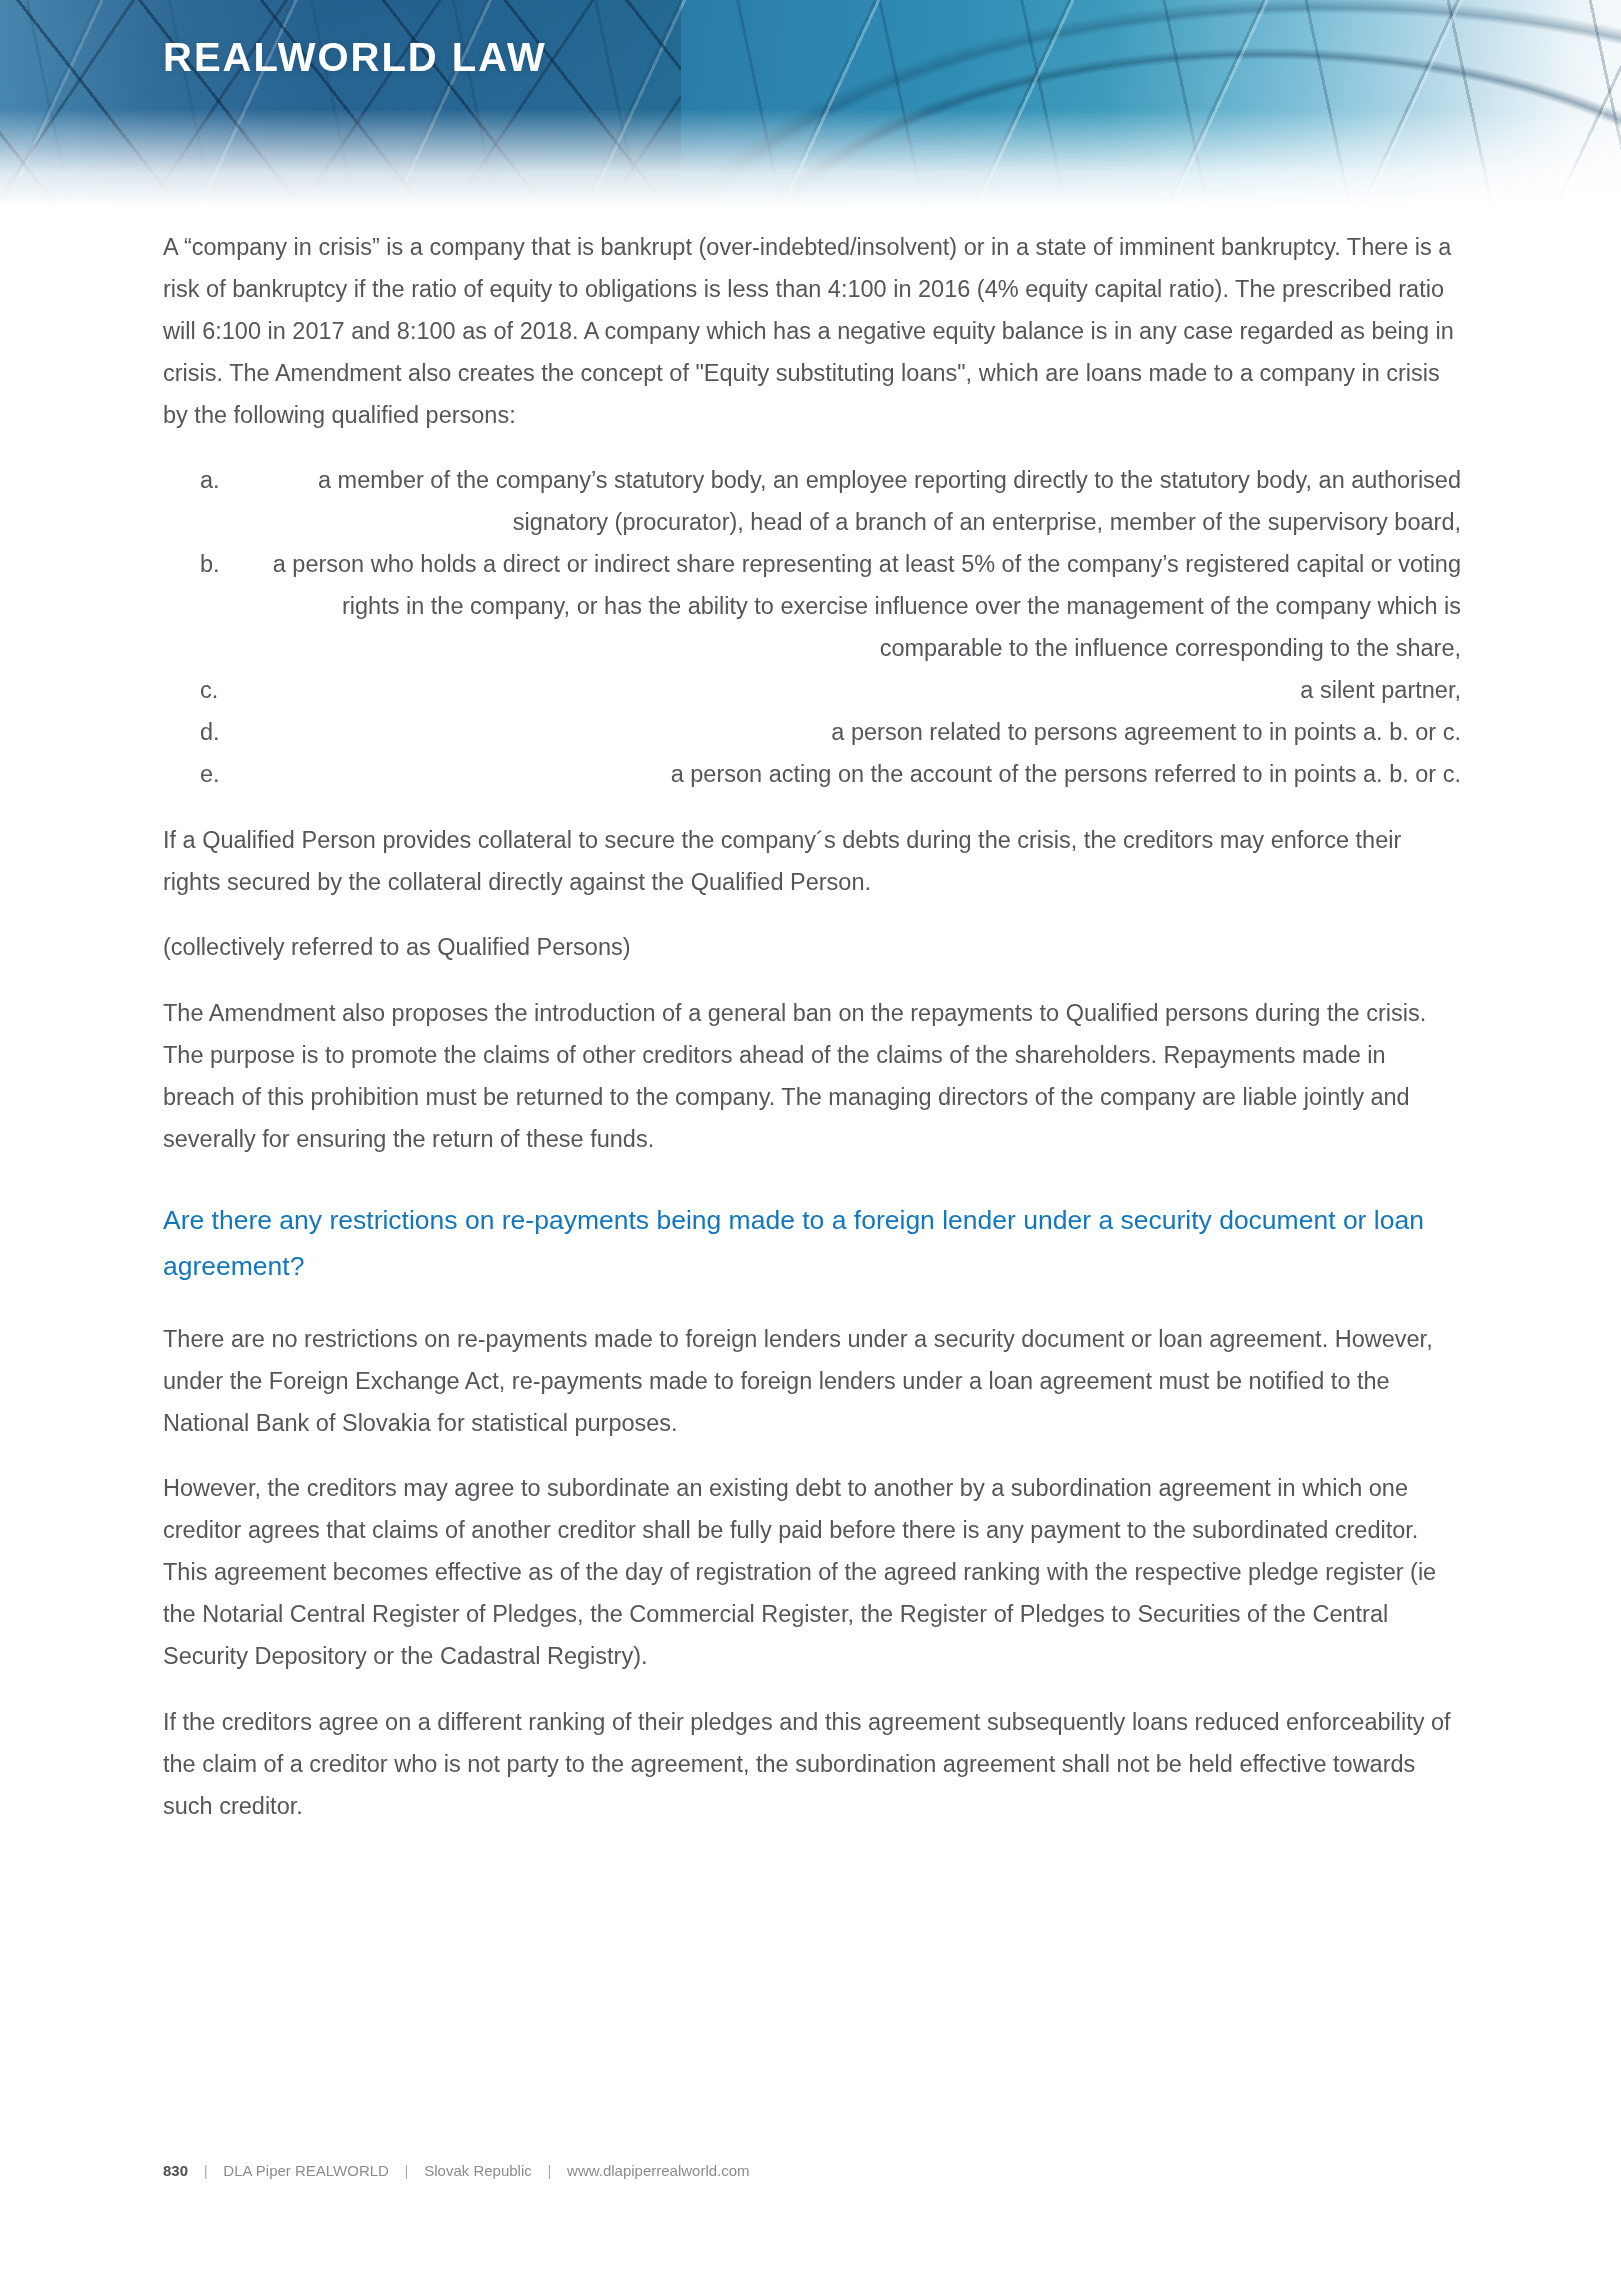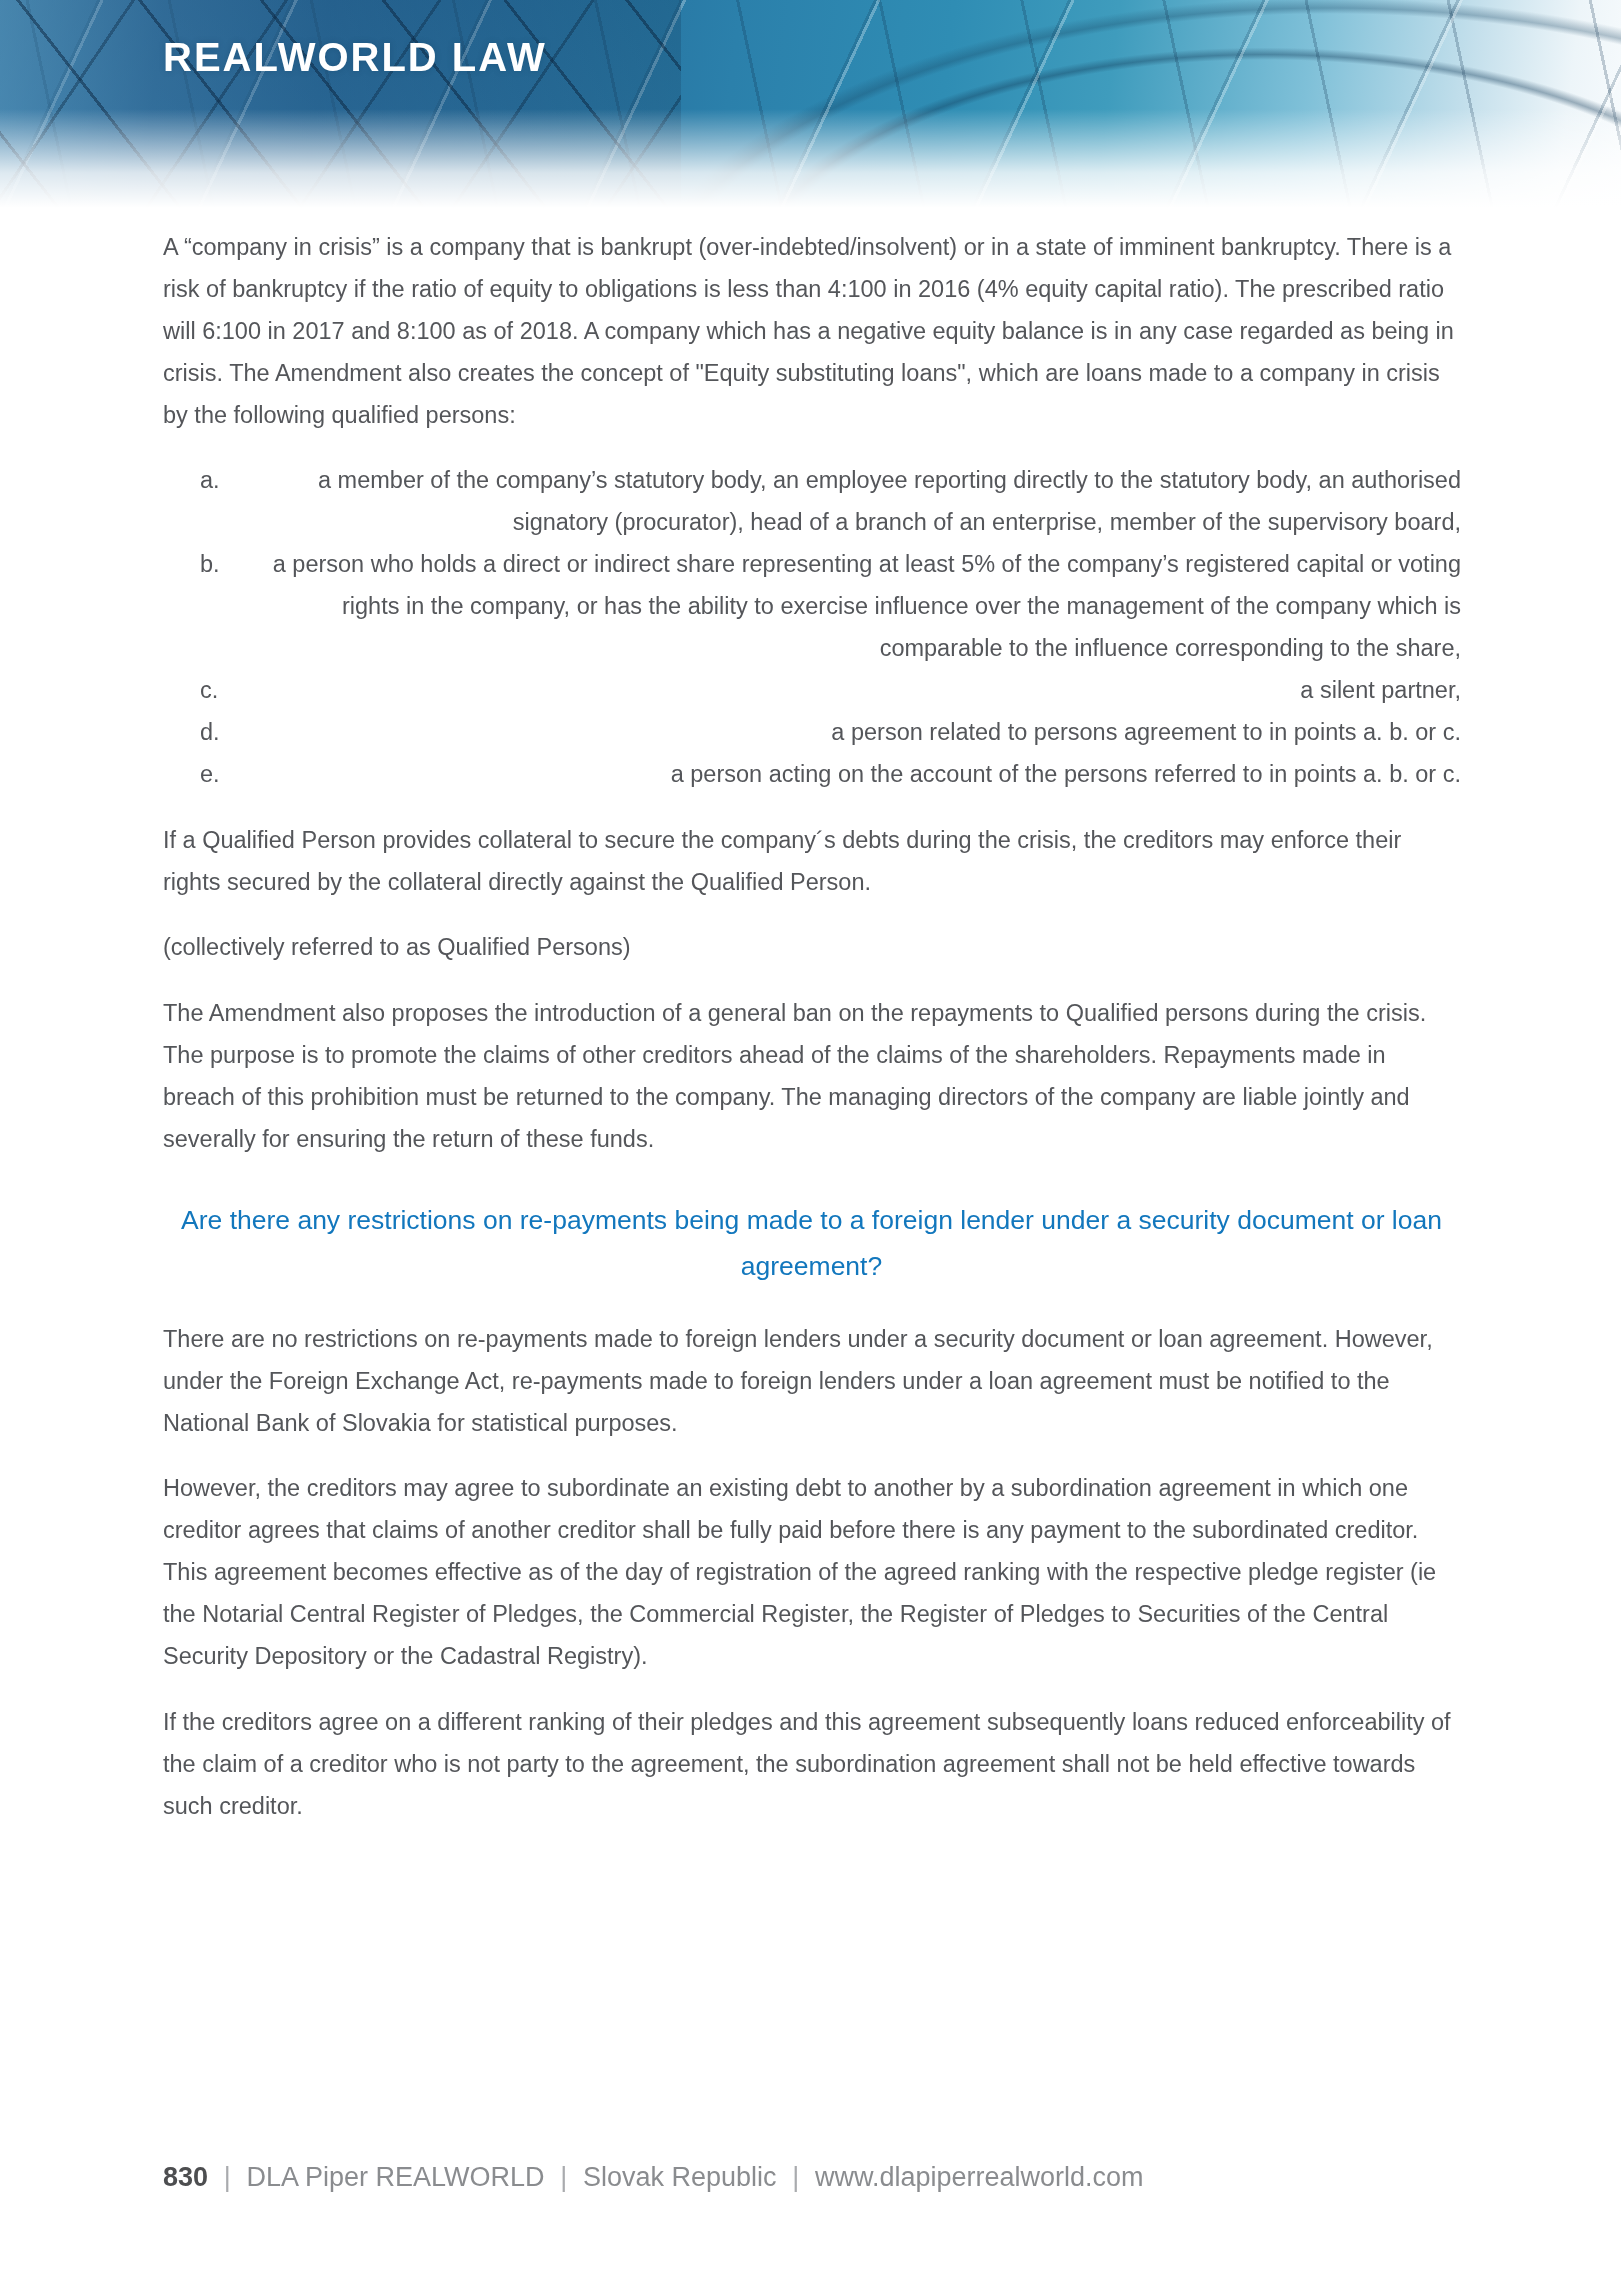--- a/index.html
+++ b/index.html
@@ -80,40 +80,39 @@
     font-size: 23.5px;
     line-height: 42px;
   }
   .doc p { margin: 0 0 23.5px 0; }
   .doc .question {
     color: #1277BD;
     font-size: 26.5px;
     line-height: 46px;
     font-weight: normal;
     margin: 37px 1px 29px 0;
-    text-align: center;
   }
   ol.qual-list {
     list-style: none;
     margin: 0 0 23.5px 0;
     padding: 0 0 0 37px;
   }
   ol.qual-list li { display: flex; }
   ol.qual-list .marker {
     flex: 0 0 35px;
     width: 35px;
   }
   ol.qual-list .li-text { flex: 1; text-align: right; }
 
   
   .footer {
     position: absolute;
     left: 163px;
     top: 2162px;
-    font-size: 27px;
+    font-size: 15px;
     color: #8A8C8F;
     white-space: nowrap;
   }
   .footer .page-num {
     color: #4D4E50;
     font-weight: bold;
   }
   .footer .sep {
     color: #A9ABAE;
     padding: 0 15.7px;

